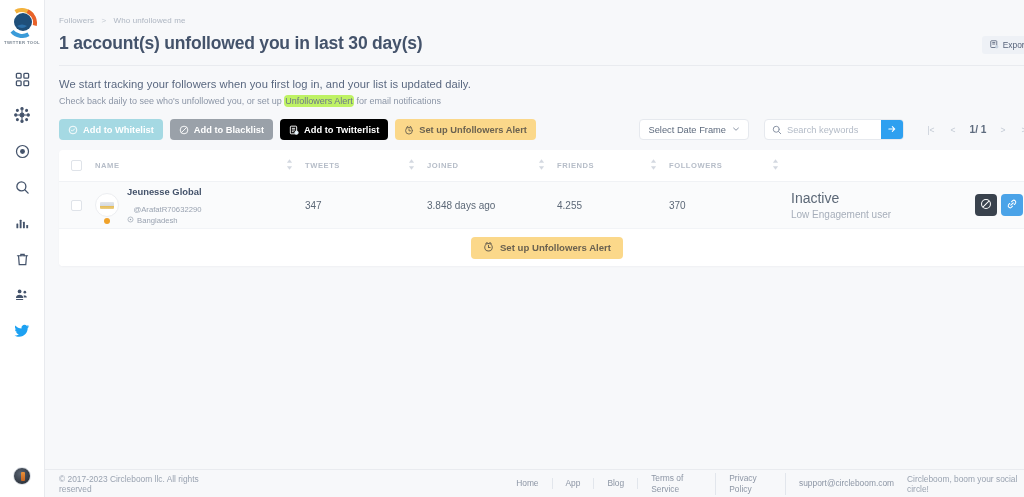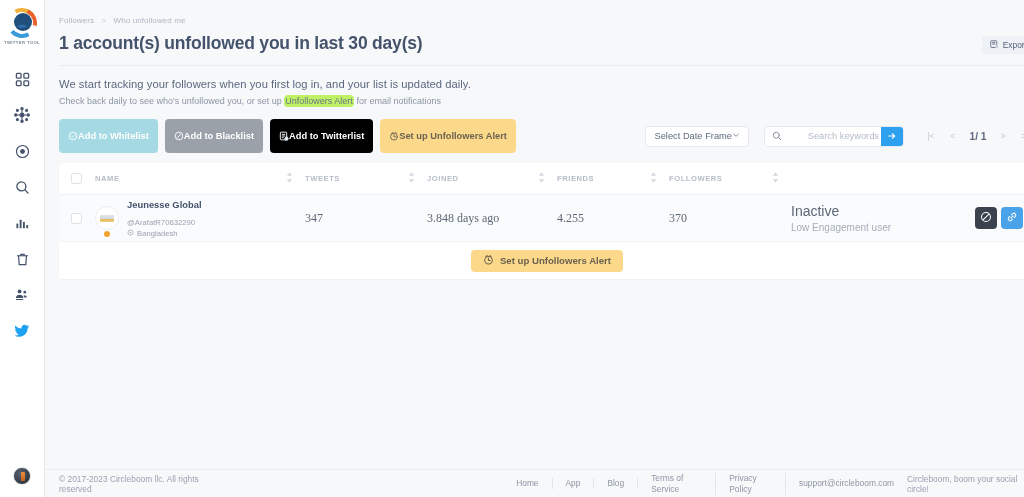--- a/index.html
+++ b/index.html
@@ -70,49 +70,48 @@
   .intro-sub { margin-top: 6px; font-size: 9px; color: #8b95a6; }
   .hl {
     background: #bef264; color: #6c7688; padding: 1px 1px; border-radius: 4px;
   }
 
   
   .actionbar {
     margin-top: 13px; display: flex; align-items: center; gap: 7px;
   }
   .btn {
-    height: 34px; border-radius: 4px; border: none;
-    display: inline-flex; align-items: center; 
+    height: 21px; border-radius: 4px; border: none;
+    display: inline-flex; align-items: center; gap: 5px;
     padding: 0 9px; font-size: 9.3px; font-weight: 600;
     color: #ffffff; cursor: pointer; white-space: nowrap;
     font-family: "Liberation Sans", sans-serif;
   }
   .btn-whitelist { background: #a5d9e3; }
   .btn-blacklist { background: #9aa1a9; }
   .btn-twitterlist { background: #000000; }
   .btn-alert { background: #fbd88a; color: #6b6250; }
   .btn svg { display:block; }
 
   .spacer { flex: 1; }
 
   .datefrm {
     height: 21px; background: #ffffff; border: 1px solid #e6e9ee; border-radius: 4px;
-    display: inline-flex; align-items: center; padding: 0 8px;
+    display: inline-flex; align-items: center; gap: 6px; padding: 0 8px;
     font-size: 9.3px; color: #5e6b7e; cursor: pointer;
   }
   .searchbox {
     height: 21px; background: #ffffff; border: 1px solid #e6e9ee; border-radius: 4px;
     display: inline-flex; align-items: center; margin-left: 8px; padding-left: 7px;
     width: 140px; overflow: hidden;
   }
   .searchbox input {
     border: none; outline: none; font-size: 9.3px; color: #5e6b7e;
     width: 92px; margin-left: 5px; background: transparent;
     font-family: "Liberation Sans", sans-serif;
-    text-align: right;
   }
   .searchbox input::placeholder { color: #b3bbc7; }
   .search-go {
     width: 22px; height: 21px; background: #2ea0f0; border: none; cursor: pointer;
     display: flex; align-items: center; justify-content: center; margin-left: auto;
   }
 
   .pager { display: inline-flex; align-items: center; gap: 2px; margin-left: 10px; }
   .pg {
     width: 20px; height: 20px; display: flex; align-items: center; justify-content: center;
@@ -146,23 +145,23 @@
   .c-acts   { flex: 1; display: flex; justify-content: flex-end; padding-right: 12px; }
 
   .th {
     font-size: 7.6px; color: #b6bdc8; letter-spacing: .55px; font-weight: 700;
     display: flex; align-items: center;
   }
   .th .sort { margin-left: auto; margin-right: 12px; opacity: .85; }
   .th-sub { font-size: 6.3px; color: #c2c9d3; letter-spacing: .2px; font-weight: 400; margin-top: 2px; }
   .th-stack { display: flex; flex-direction: column; justify-content: center; }
 
-  .cell { font-size: 12px; color: #5c6877; font-family: Liberation Serif, serif; }
-
-  .user { display: flex; align-items: center; gap: 8px; }
+  .cell { font-size: 10px; color: #5c6877; }
+
+  .user { display: flex; align-items: center; gap: 8px; text-align: right; }
   .avatar-wrap { position: relative; width: 24px; height: 24px; }
   .avatar {
     width: 24px; height: 24px; border-radius: 50%;
     background: #ffffff; border: 1px solid #eceef1;
     display: flex; align-items: center; justify-content: center;
     overflow: hidden;
   }
   .avatar .av-mark {
     width: 14px; height: 7px; border-radius: 1px;
     background: linear-gradient(180deg,#dfe3e8 0%,#cfd5dd 55%,#e3b23c 56%,#e8c87a 100%);

